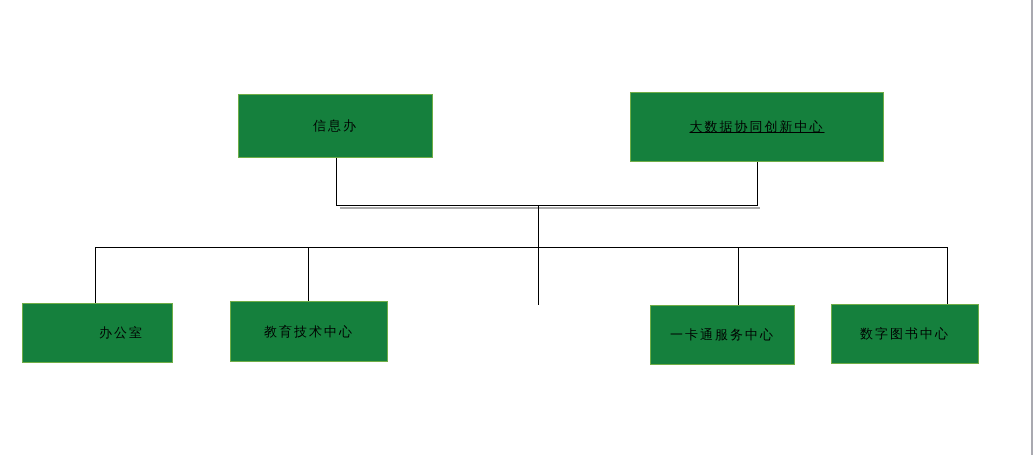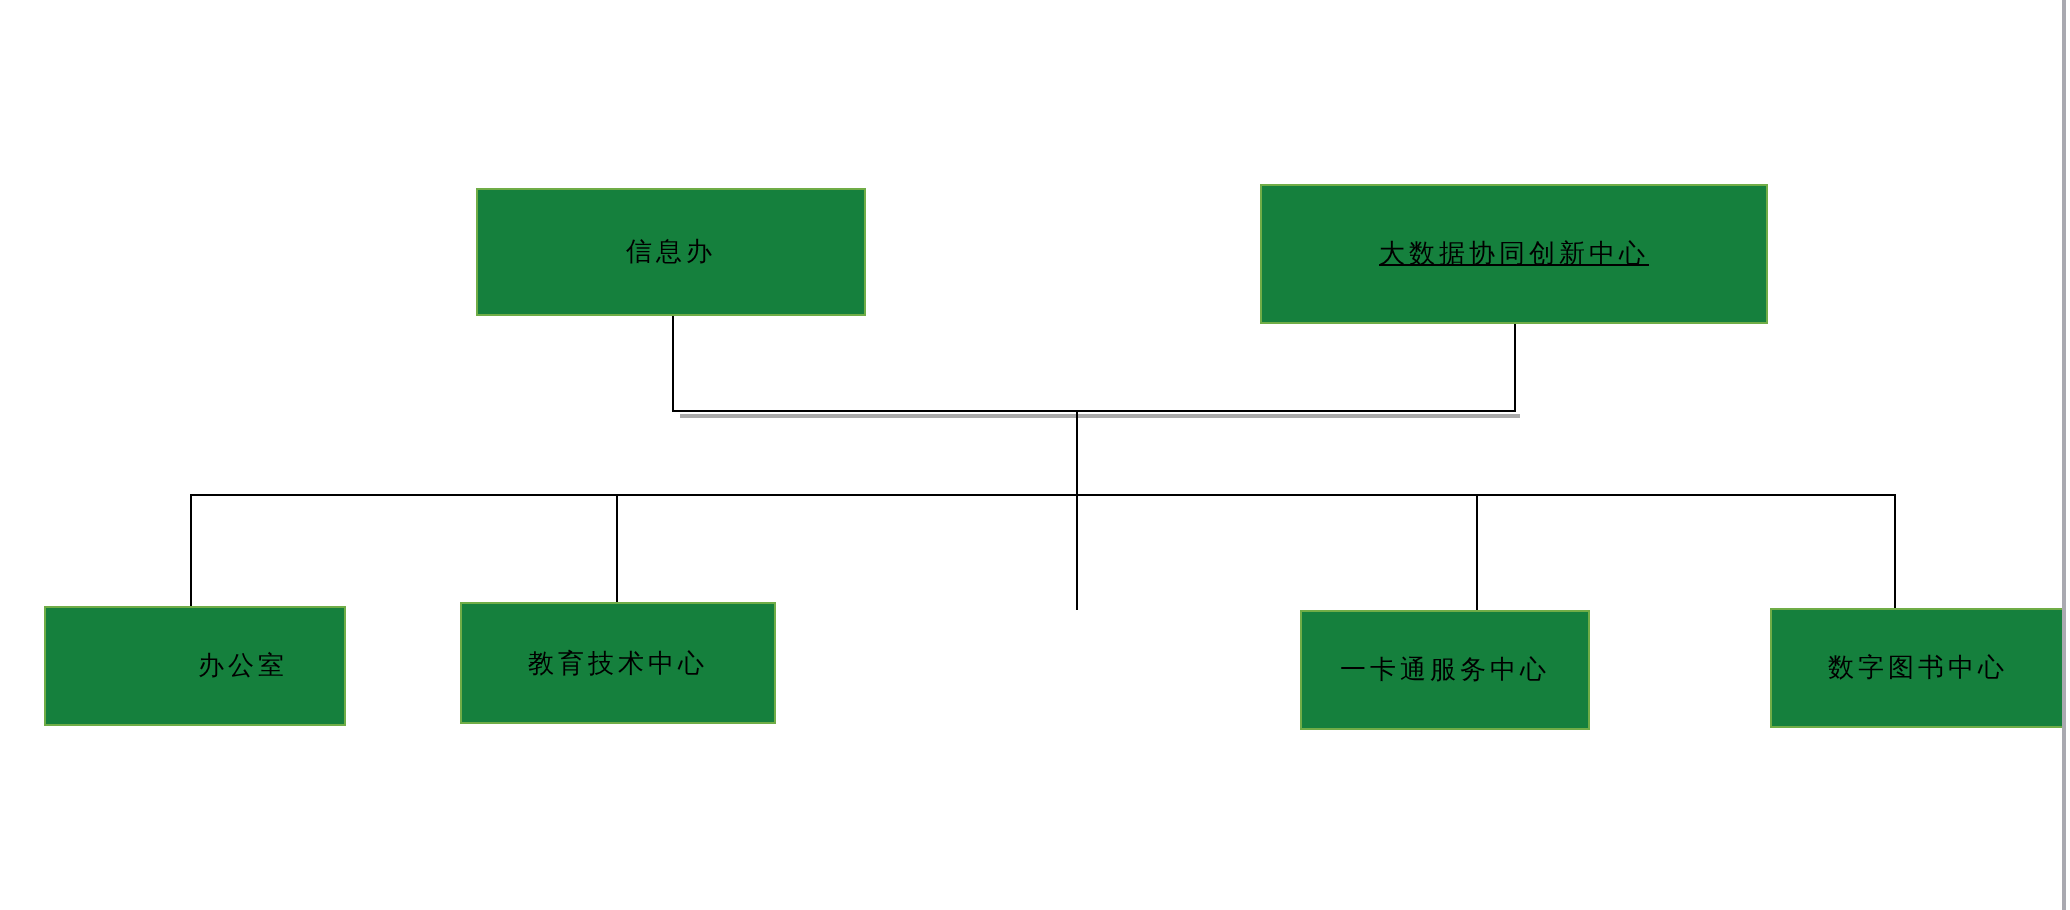--- a/index.html
+++ b/index.html
@@ -44,21 +44,21 @@
 
   
   .box-info-office        { left: 238px; top: 94px;  width: 195px; height: 64px; }
   .box-bigdata-center     { left: 630px; top: 92px;  width: 254px; height: 70px; text-decoration: underline; }
 
   
   .box-general-office     { left: 22px;  top: 303px; width: 151px; height: 60px; padding-left: 48px; }
   .box-network-center     { left: 230px; top: 301px; width: 158px; height: 61px; }
   .box-edutech-center     { left: 453px; top: 305px; width: 155px; height: 60px; }
   .box-onecard-center     { left: 650px; top: 305px; width: 145px; height: 60px; }
-  .box-digital-library    { left: 885px; top: 304px; width: 148px; height: 60px; }
+  .box-digital-library    { left: 831px; top: 304px; width: 148px; height: 60px; }
 
   
   .v-info-office-drop     { left: 336px; top: 158px; width: 1px;   height: 48px; }
   .v-bigdata-drop         { left: 757px; top: 162px; width: 1px;   height: 44px; }
   .h-top-connector        { left: 337px; top: 205px; width: 421px; height: 1px;  }
   .h-top-connector-shadow { left: 340px; top: 207px; width: 420px; height: 2px;  }
   .v-center-trunk         { left: 538px; top: 206px; width: 1px;   height: 99px; }
   .h-bottom-connector     { left: 95px;  top: 247px; width: 853px; height: 1px;  }
   .v-drop-general-office  { left: 95px;  top: 247px; width: 1px;   height: 56px; }
   .v-drop-network-center  { left: 308px; top: 247px; width: 1px;   height: 54px; }

